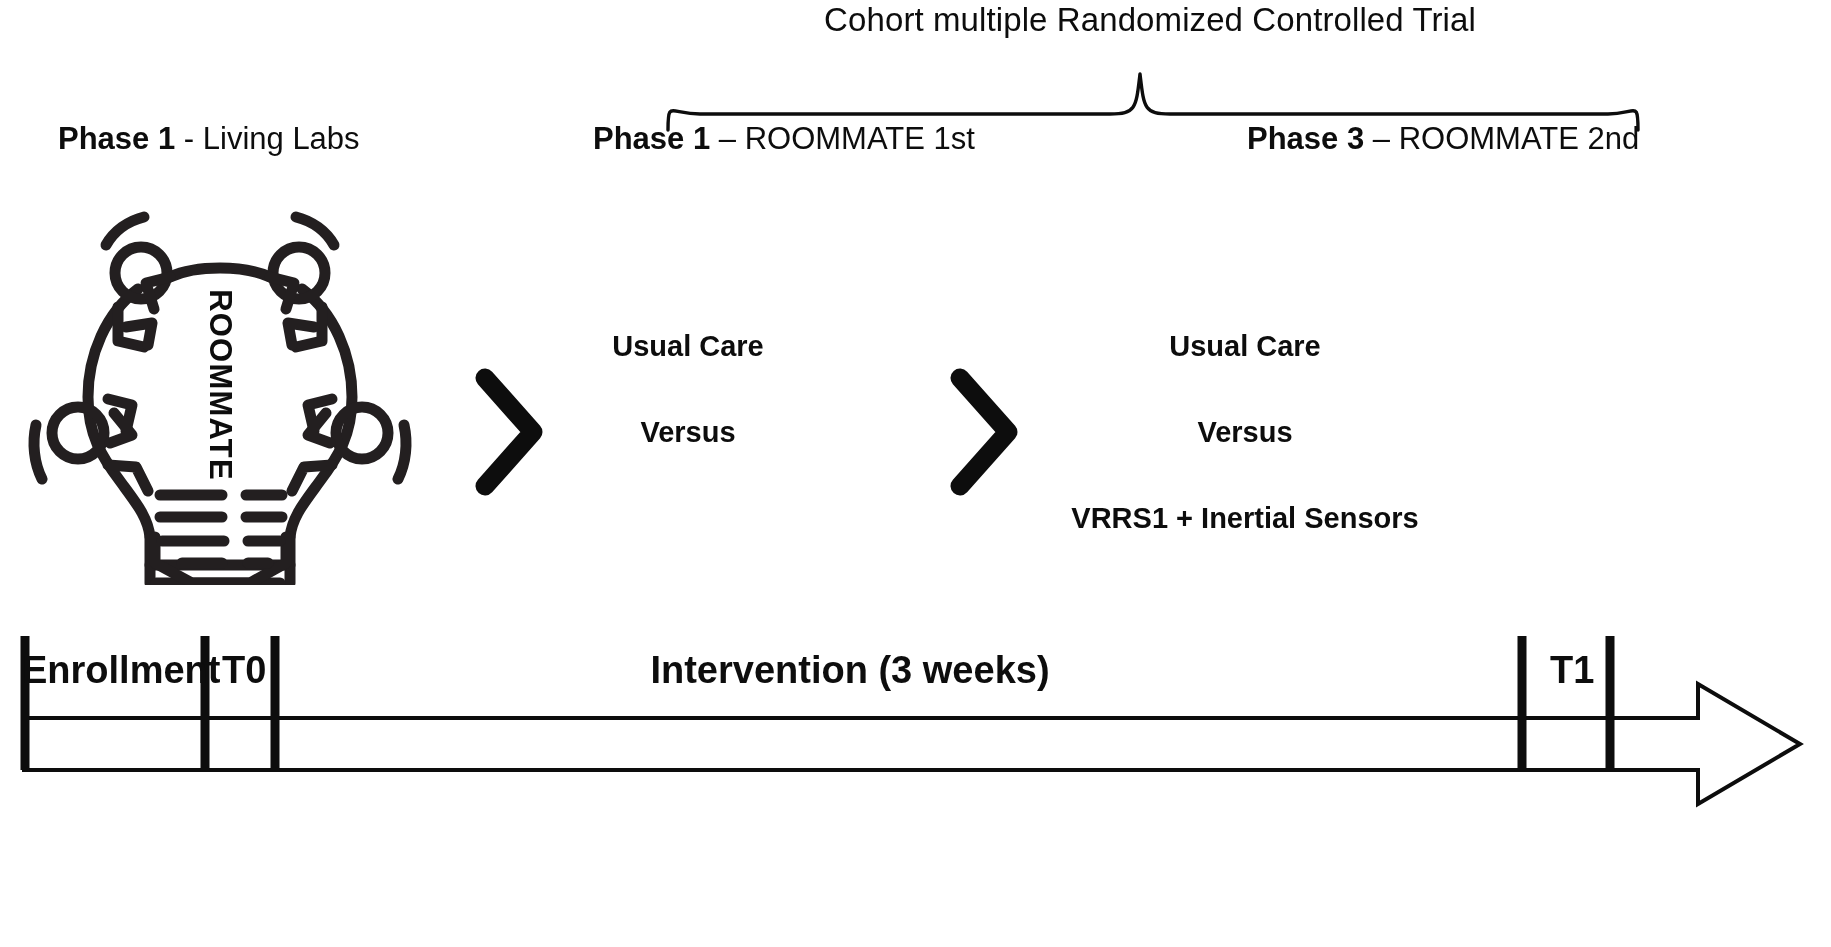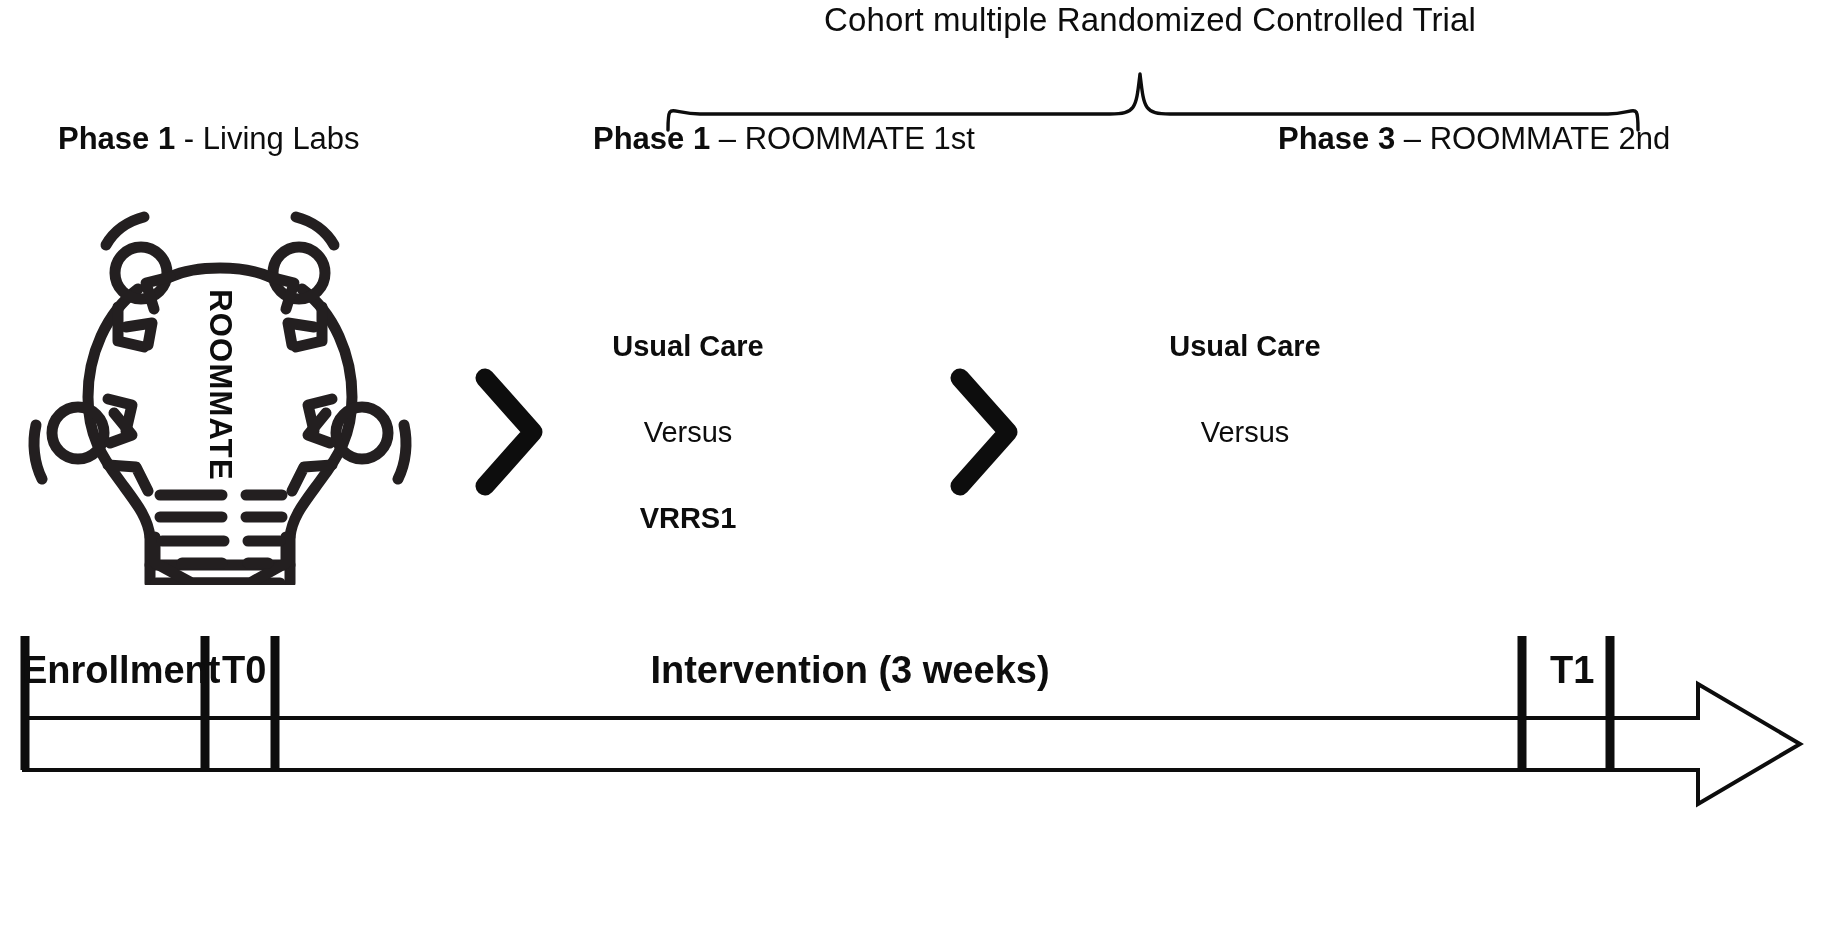--- a/index.html
+++ b/index.html
@@ -48,21 +48,21 @@
   
   .phase-heading {
     font-size: 31px;
     line-height: 38px;
     white-space: nowrap;
   }
   .phase-heading b { font-weight: 700; }
   .phase-heading span { font-weight: 400; }
   #phase1-heading { left: 58px;  top: 120px; }
   #phase2-heading { left: 593px; top: 120px; }
-  #phase3-heading { left: 1278px; top: 120px; }
+  #phase3-heading { left: 1247px; top: 120px; }
 
   
   #bulb-graphic {
     left: 10px;
     top: 185px;
     width: 420px;
     height: 400px;
   }
   #bulb-word {
     left: 10px;
@@ -89,21 +89,21 @@
   #chevron-2 { left: 940px; top: 362px; }
 
   
   .arm-col {
     text-align: center;
     font-size: 29px;
     line-height: 34px;
   }
   .arm-col .arm-line { margin: 4px; }
   .arm-col .bold { font-weight: 700; }
-  .arm-col .reg  { font-weight: 400; }
+  .arm-col .reg  { font-weight: 700; }
   .gap-a { height: 44px; }
   .gap-b { height: 44px; }
 
   #arm-phase2 {
     left: 533px;
     top: 325px;
     width: 310px;
   }
   #arm-phase3 {
     left: 1040px;
@@ -237,28 +237,28 @@
 
   <svg class="abs chevron" id="chevron-2" viewBox="0 0 90 140" xmlns="http://www.w3.org/2000/svg">
     <path d="M 20 16 L 68 70 L 20 124" fill="none" stroke="#0d0d0d" stroke-width="19" stroke-linecap="round" stroke-linejoin="round"></path>
   </svg>
 
   <div class="abs arm-col" id="arm-phase2">
     <p class="arm-line bold">Usual Care</p>
     <div class="gap-a"></div>
     <p class="arm-line reg">Versus</p>
     <div class="gap-b"></div>
-    <p class="arm-line bold">VRRS1</p>
   </div>
 
   <div class="abs arm-col" id="arm-phase3">
     <p class="arm-line bold">Usual Care</p>
     <div class="gap-a"></div>
     <p class="arm-line reg">Versus</p>
     <div class="gap-b"></div>
+    <p class="arm-line bold">VRRS1 + Inertial Sensors</p>
   </div>
 
   <div class="abs" id="timeline">
 
     <svg style="position:absolute; left:0; top:0; width:1831px; height:311px;" viewBox="0 0 1831 311" xmlns="http://www.w3.org/2000/svg">
 
       <path d="M 22 82 L 1698 82 L 1698 48 L 1800 108 L 1698 168 L 1698 134 L 22 134" fill="#ffffff" stroke="#0d0d0d" stroke-width="4" stroke-linejoin="miter" stroke-linecap="butt"></path>
 
       <g stroke="#0d0d0d" stroke-width="9" stroke-linecap="butt">
         <line x1="25" y1="0" x2="25" y2="134"></line>

